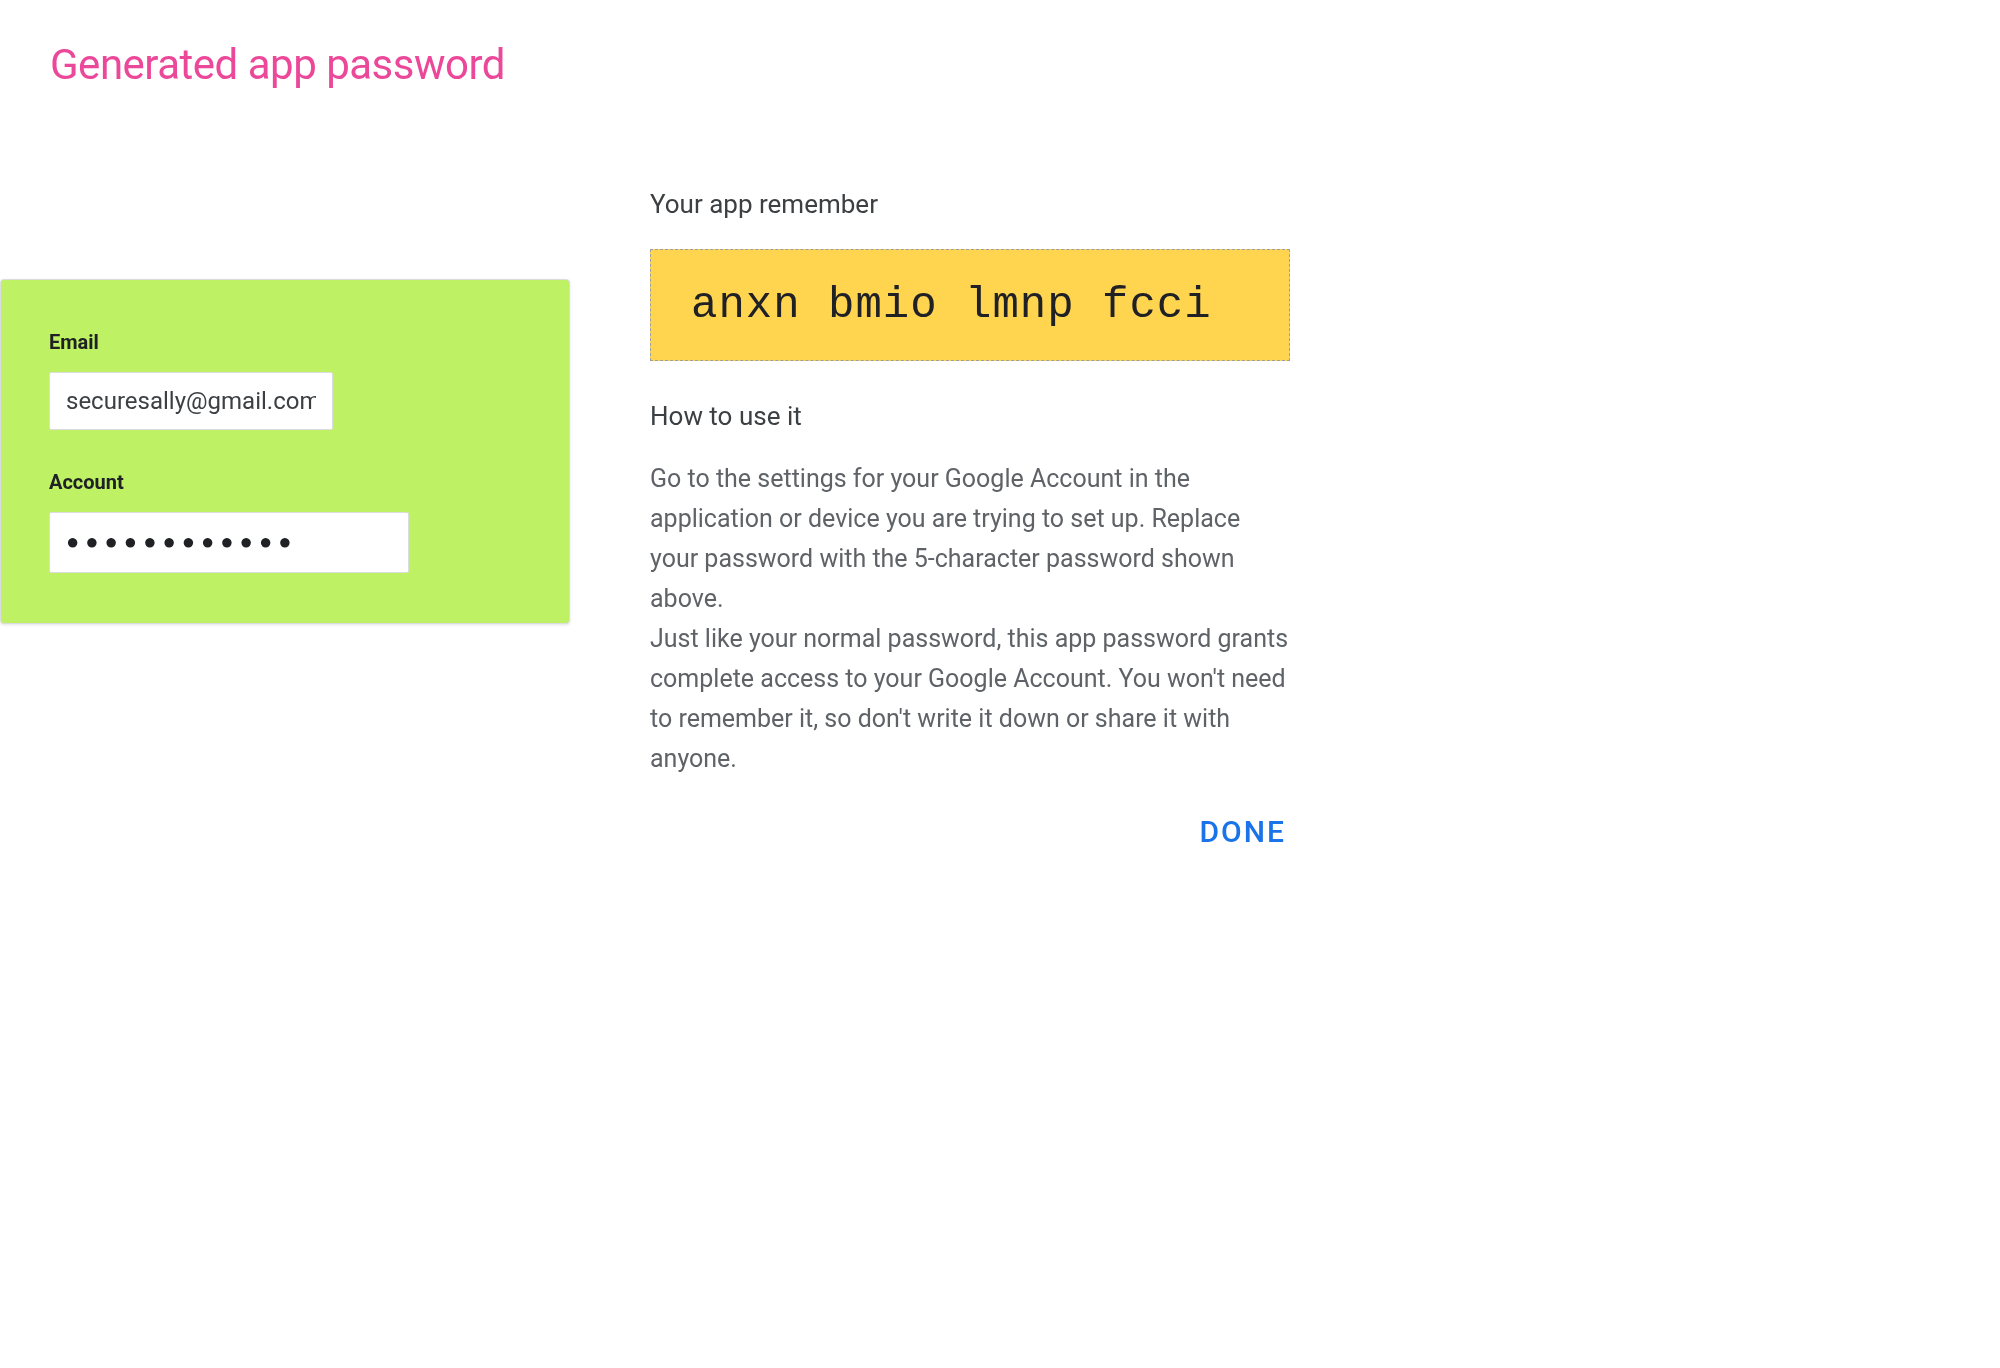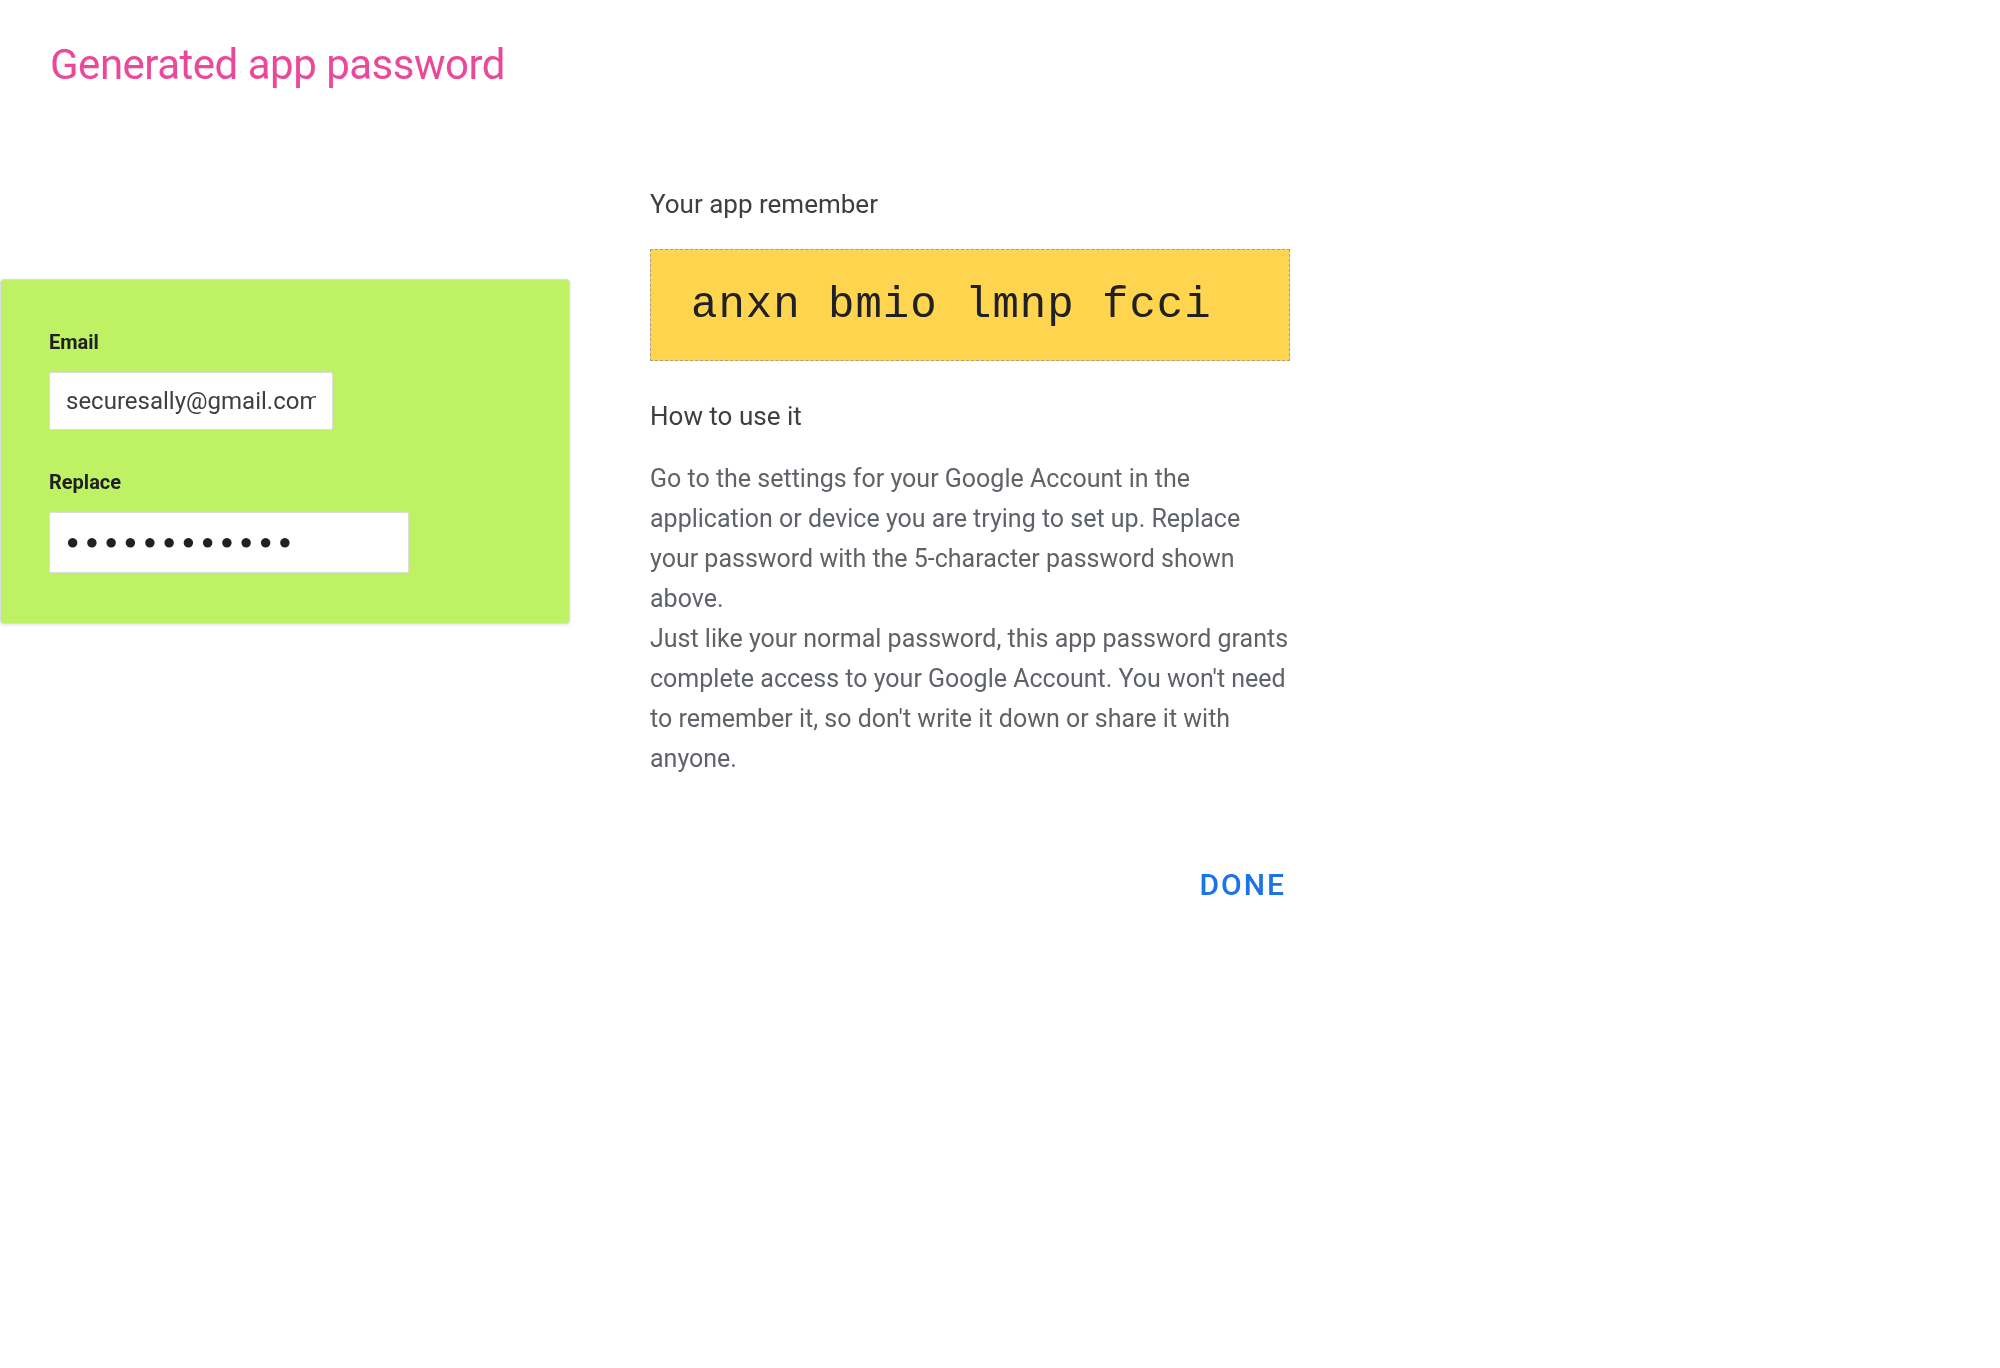--- a/index.html
+++ b/index.html
@@ -95,21 +95,21 @@
       color: #3c4043;
       font-weight: 400;
       margin-bottom: 28px;
     }
     .instruction-text {
       font-size: 25px;
       line-height: 1.6;
       color: #5f6368;
     }
     .done-row {
-      margin-top: 80px;
+      margin-top: 27px;
       text-align: right;
     }
     .done-button {
       background: none;
       border: none;
       color: #1a73e8;
       font-size: 30px;
       font-weight: 500;
       letter-spacing: 2px;
       cursor: pointer;
@@ -124,21 +124,21 @@
 
 <div class="content-grid">
 
   <div class="left-col">
     <div class="form-card">
       <div class="field-group">
         <label class="field-label">Email</label>
         <input type="text" class="text-input" value="securesally@gmail.com" style="">
       </div>
       <div class="field-group" style="margin-bottom:0;">
-        <label class="field-label">Replace</label>
+        <label class="field-label">Account</label>
         <div class="password-dots">●●●●●●●●●●●●</div>
       </div>
     </div>
   </div>
 
   <div class="right-col">
     <div class="section-heading">Your app remember</div>
     <div class="app-password-box">anxn bmio lmnp fcci</div>
     <div class="subsection-heading">How to use it</div>
     <div class="instruction-text">

